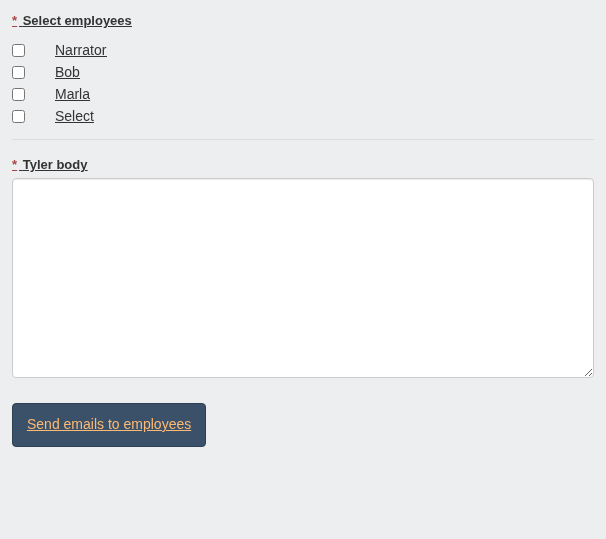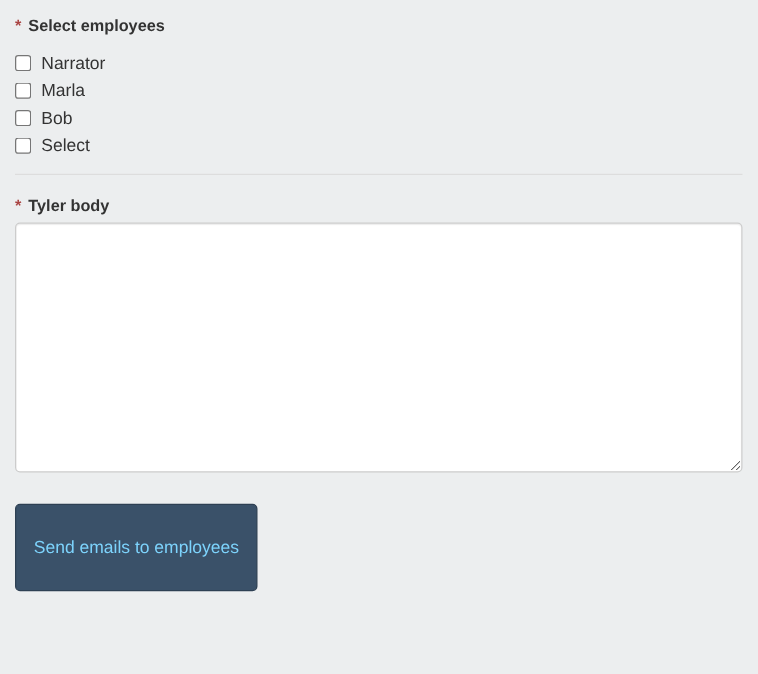--- a/index.html
+++ b/index.html
@@ -1,18 +1,19 @@
 <!DOCTYPE html>
 <html><head>
   <meta charset="utf-8">
   <style>
     * {
       box-sizing: border-box;
       margin: 0;
       padding: 0;
+      text-decoration: underline;
     }
     body {
       font-family: -apple-system, BlinkMacSystemFont, "Helvetica Neue", Helvetica, Arial, sans-serif;
       background: #eceeef;
       padding: 12px;
       font-size: 14px;
       color: #333;
       width: 606px;
     }
     .form-group {
@@ -30,20 +31,21 @@
       font-weight: bold;
       margin-right: 2px;
     }
     .checkbox-list {
       margin-top: 5px;
     }
     .checkbox-row {
       padding: 3px 0;
       display: flex;
       align-items: center;
+      gap: 22px;
     }
     .checkbox-row input[type="checkbox"] {
       margin-right: 8px;
     }
     .checkbox-row label {
       font-size: 14px;
       color: #333;
       font-weight: normal;
     }
     hr {
@@ -64,57 +66,57 @@
     }
     input.form-control {
       height: 34px;
     }
     textarea.form-control {
       height: 200px;
       resize: vertical;
     }
     .btn-primary {
       display: inline-block;
-      padding: 24px 14px;
+      padding: 11px 14px;
       font-size: 14px;
       font-weight: normal;
       line-height: 1.42857;
       text-align: center;
       white-space: nowrap;
       vertical-align: middle;
       cursor: pointer;
       background-color: #3a5169;
       border: 1px solid #2e4053;
       border-radius: 4px;
-      color: #7dd3fc;
+      color: #fdba74;
       margin-top: 10px;
     }
   </style>
 </head>
 <body>
 
 <form>
 
   <div class="form-group">
     <span class="form-label">
       <span class="required-asterisk">*</span>
       <span>Select employees</span>
     </span>
     <div class="checkbox-list">
       <div class="checkbox-row">
         <input type="checkbox" style="">
         <label>Narrator</label>
       </div>
       <div class="checkbox-row">
         <input type="checkbox" style="">
-        <label>Marla</label>
+        <label>Bob</label>
       </div>
       <div class="checkbox-row">
         <input type="checkbox" style="">
-        <label>Bob</label>
+        <label>Marla</label>
       </div>
       <div class="checkbox-row">
         <input type="checkbox" style="">
         <label>Select</label>
       </div>
     </div>
   </div>
 
   <hr>
 

